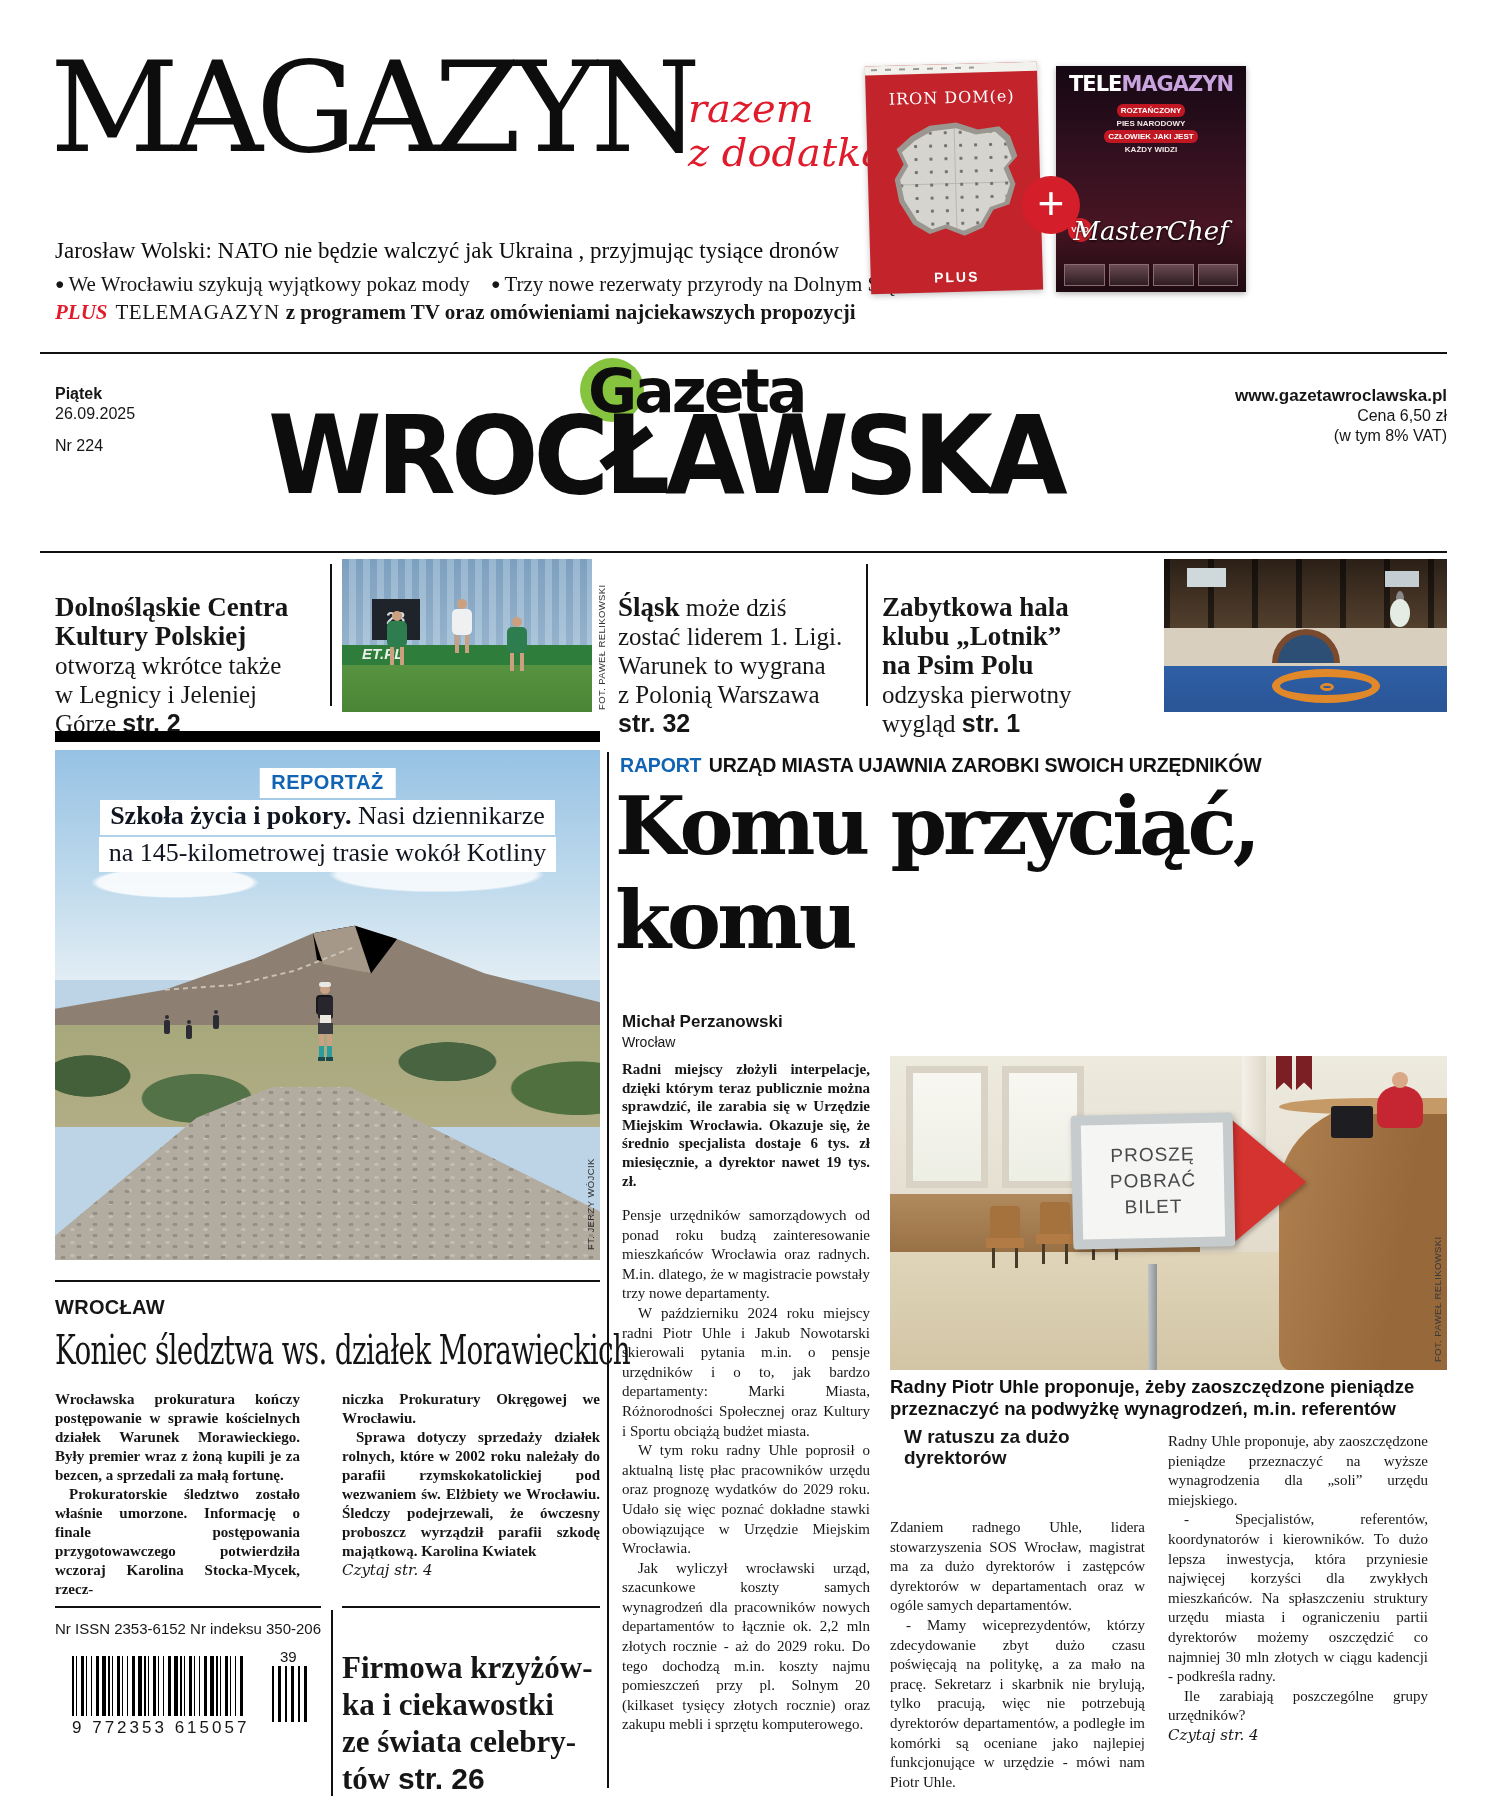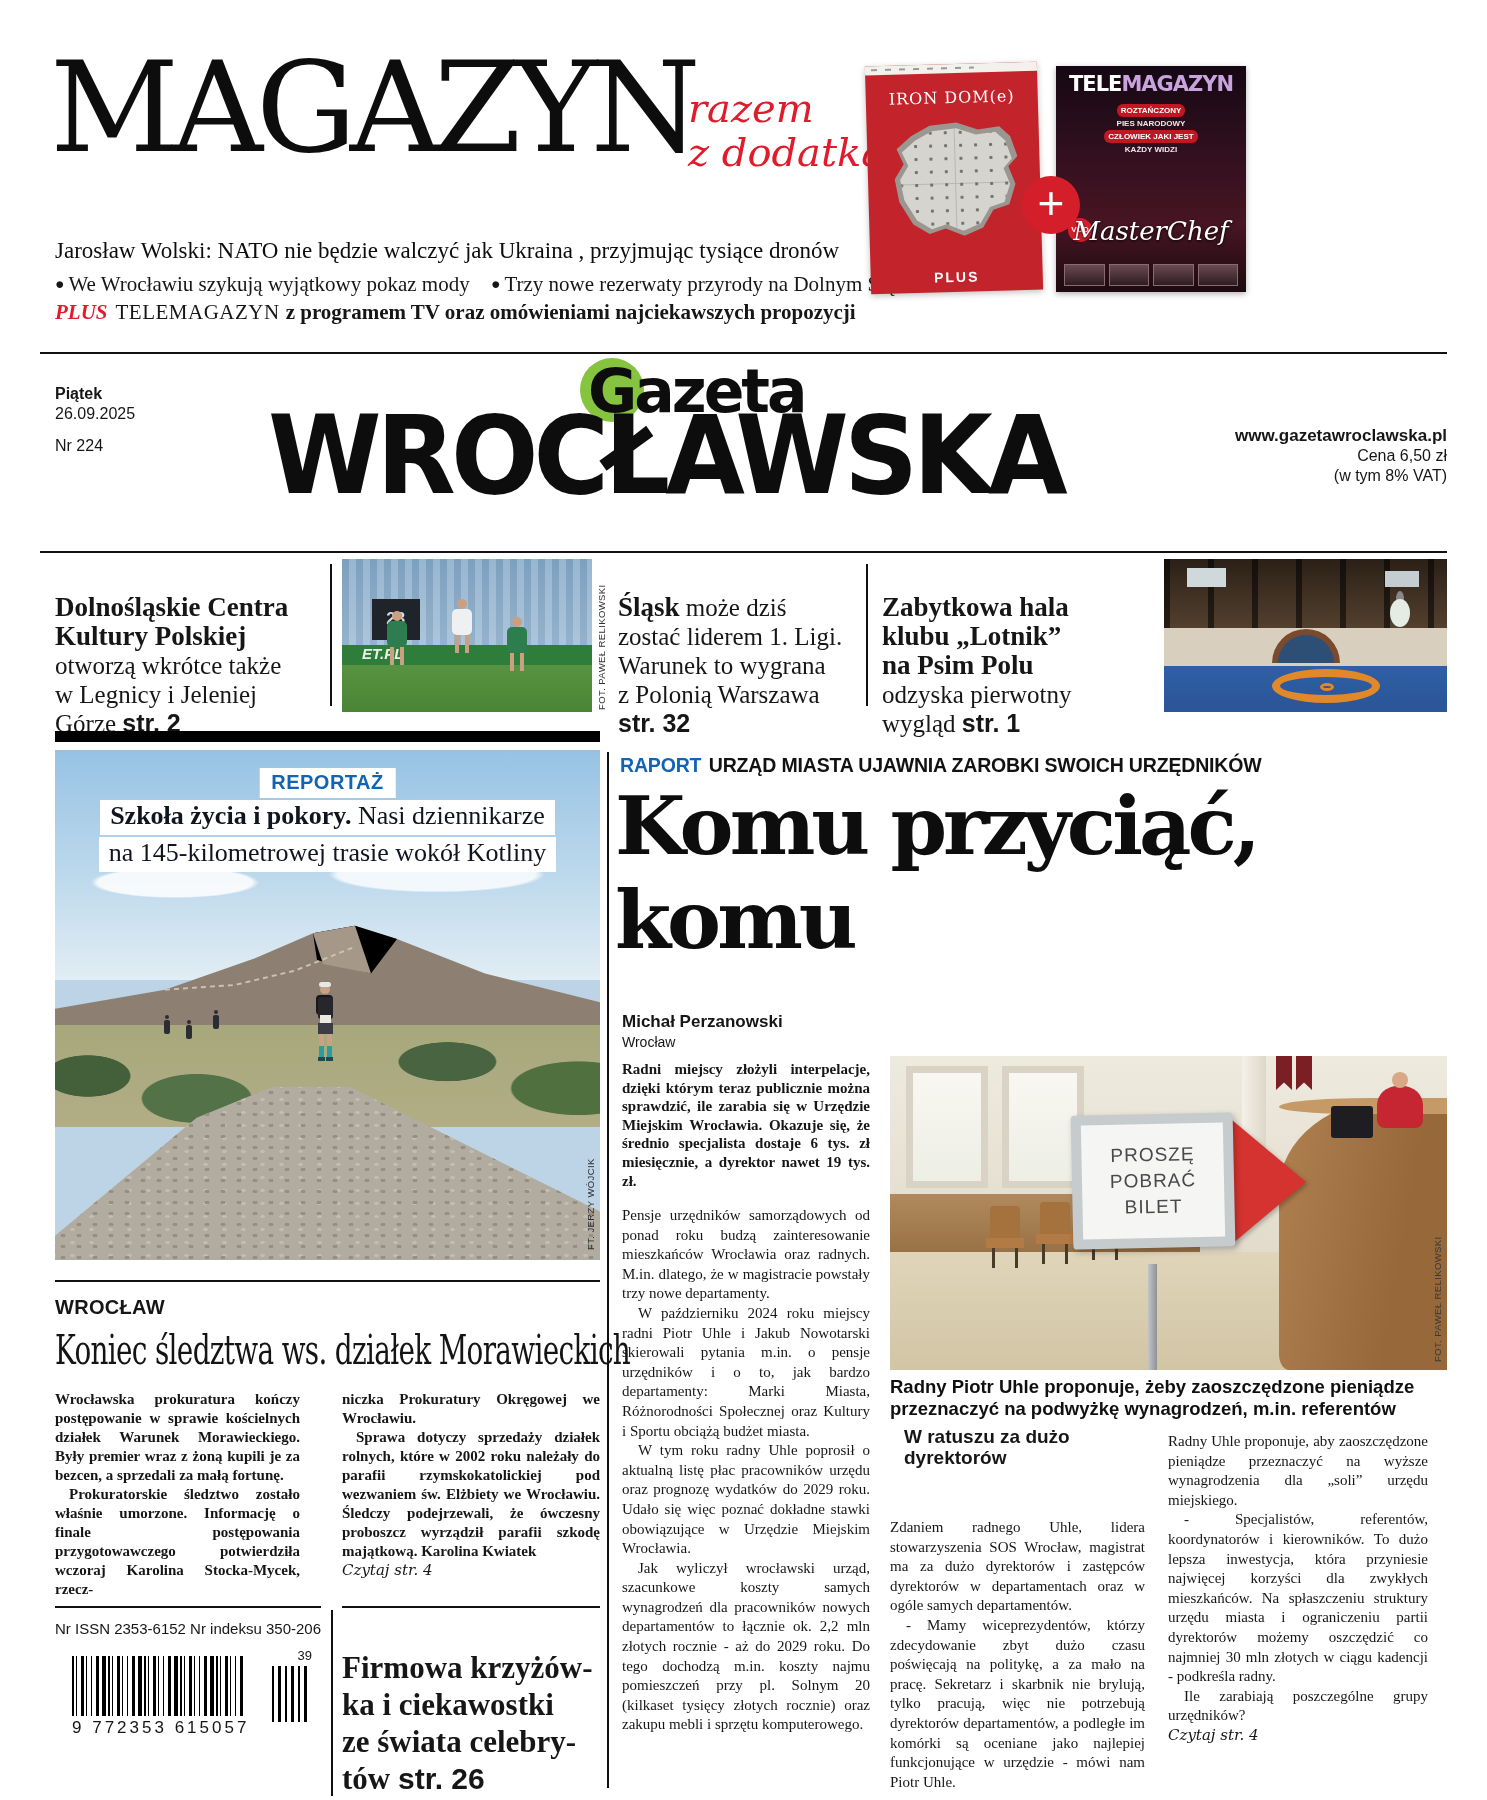--- a/index.html
+++ b/index.html
@@ -63,21 +63,21 @@
                 font-family:"Liberation Sans", sans-serif; font-size:46px; line-height:54px; font-weight:200; }
 
   .hr1 { left:40px; top:352px; width:1407px; height:2px; background:#111; }
   .hr2 { left:40px; top:551px; width:1407px; height:2px; background:#111; }
 
   
   .mh-date { left:55px; top:384px; font-family:"Liberation Sans", sans-serif; font-size:16px; line-height:20px; }
   .mh-date .b { font-weight:bold; }
   .mh-issue { margin-top:12px; }
   .mh-right { right:40px; top:386px; text-align:right; font-family:"Liberation Sans", sans-serif;
-              font-size:16px; line-height:20px;margin-top:40px; }
+              font-size:16px; line-height:20px; }
   .mh-right .b { font-weight:bold; font-size:17px; }
   .logo-top { left:588px; top:356px; font-family:"DejaVu Sans", sans-serif; font-weight:bold;
               font-size:60px; letter-spacing:-3px; color:#0d0d0d; }
   .g-circle { position:absolute; left:-8px; top:2px; width:64px; height:64px; border-radius:50%;
               background:#86c440; z-index:0; }
   .logo-top span.t { position:relative; z-index:1; }
   .logo-main { left:268px; top:404px; width:748px; text-align:center;
                font-family:"DejaVu Sans", sans-serif; font-weight:bold; font-size:103px;
                letter-spacing:-5px; line-height:1; color:#0d0d0d; transform:scaleY(1.05); }
 
@@ -262,22 +262,22 @@
   .f-hr-l { left:55px; top:1606px; width:266px; height:2px; background:#111; }
   .f-hr-r { left:342px; top:1606px; width:258px; height:2px; background:#111; }
   .f-vr { left:331px; top:1610px; width:2px; height:186px; background:#111; }
   .f-row { left:55px; top:1620px; width:266px; display:flex; justify-content:space-between;
            font-family:"Liberation Sans", sans-serif; font-size:15px; }
   .barcode { left:72px; top:1648px; width:250px; height:106px; }
   .bc-main { position:absolute; left:0; top:8px; width:172px; height:60px;
              background:repeating-linear-gradient(90deg,#000 0 2px,#fff 2px 4px,#000 4px 5px,#fff 5px 9px,#000 9px 12px,#fff 12px 14px,#000 14px 15px,#fff 15px 19px,#000 19px 20px,#fff 20px 24px,#000 24px 27px,#fff 27px 30px,#000 30px 34px,#fff 34px 36px); }
   .bc-digits { position:absolute; left:0; top:70px; width:190px;
                font-family:"Liberation Sans", sans-serif; font-size:17px; letter-spacing:3px; }
-  .bc-addon-num { position:absolute; left:196px; top:0; width:44px; text-align:right;
-                  font-family:"Liberation Sans", sans-serif; font-size:13px; }
+  .bc-addon-num { position:absolute; left:208px; top:0; width:44px; text-align:left;
+                  font-family:"Liberation Sans", sans-serif; font-size:15px; }
   .bc-addon { position:absolute; left:200px; top:18px; width:38px; height:56px;
               background:repeating-linear-gradient(90deg,#000 0 2px,#fff 2px 6px,#000 6px 9px,#fff 9px 13px); }
   .f-teaser { left:342px; top:1612px; width:260px; font-weight:bold; font-size:31px;
               line-height:37px; white-space:pre-line; }
   .f-teaser .pg { font-size:30px; }
 </style>
 </head>
 <body>
 
 <div class="page">

